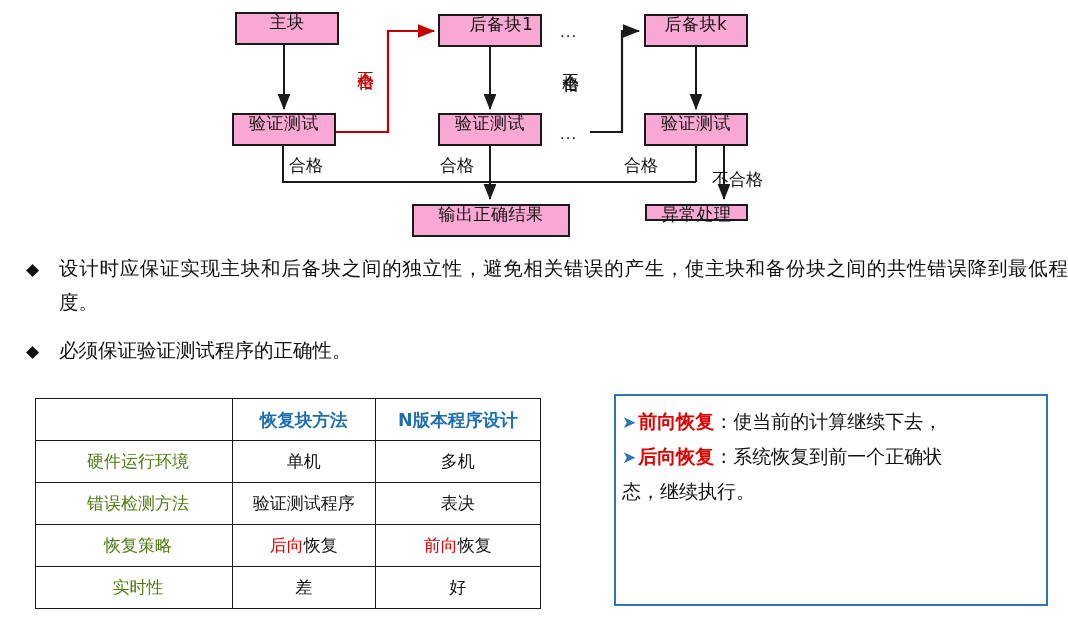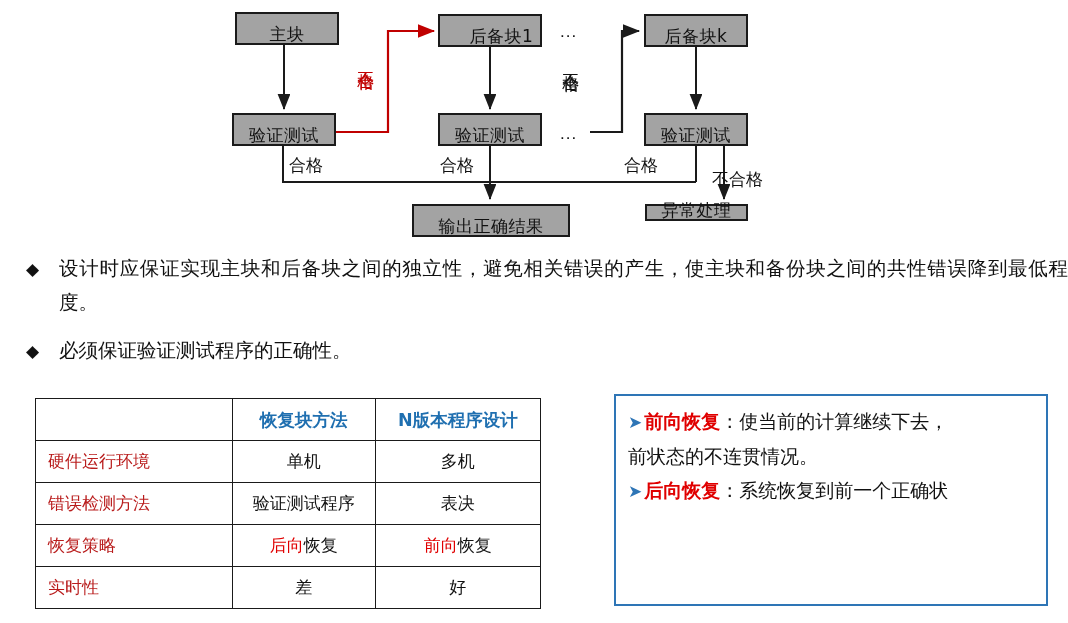--- a/index.html
+++ b/index.html
@@ -7,22 +7,22 @@
     width:1068px;height:623px;background:#ffffff;
     font-family:"Liberation Sans","DejaVu Sans",sans-serif;
     color:#000;overflow:hidden;position:relative;
   }
   #root{position:relative;width:1068px;height:623px;}
 
   
   .diagram{position:absolute;left:0;top:0;width:1068px;height:250px;}
   .diagram svg{position:absolute;left:0;top:0;}
   .node{
-    position:absolute;border:2px solid #1a1a1a;background:#a3a3a3;
-    display:flex;align-items:flex-end;justify-content:center;
+    position:absolute;border:2px solid #1a1a1a;background:#f9a8d4;
+    display:flex;align-items:flex-start;justify-content:center;
     font-size:17px;line-height:1;letter-spacing:.5px;
     font-family:"DejaVu Sans","Liberation Sans",sans-serif;
     box-sizing:border-box;color:#111;
   }
   .edge-label{
     position:absolute;font-size:17px;color:#111;white-space:nowrap;
     font-family:"DejaVu Sans","Liberation Sans",sans-serif;
   }
   .edge-label.red{color:#c00000;}
   .vert{
@@ -49,31 +49,31 @@
     position:absolute;left:35px;top:398px;
     width:506px;border-collapse:collapse;
     font-family:"DejaVu Sans","Liberation Sans",sans-serif;
   }
   .cmp-table td{
     border:1.5px solid #1a1a1a;height:41px;
     font-size:17px;text-align:center;vertical-align:middle;
     padding:0 4px;color:#111;
   }
   .cmp-table td.rowhead{
-    text-align:left;padding-left:12px;color:#b91c1c;width:180px;
+    text-align:center;padding-left:12px;color:#4d7c0f;width:180px;
   }
   .cmp-table td.colhead{color:#1f6fb0;font-weight:bold;font-size:17.5px;}
   .cmp-table td.blank{border-top-color:#1a1a1a;}
   .red-frag{color:#e00000;}
 
   
   .note-box{
     position:absolute;left:614px;top:394px;width:434px;height:212px;
     border:2px solid #2e75b6;box-sizing:border-box;background:#fff;
-    padding:8px 12px 0 12px;
+    padding:8px 12px 0 6px;
   }
   .note-line{
     font-size:19px;line-height:34px;color:#111;
     font-family:"DejaVu Sans","Liberation Sans",sans-serif;
     white-space:nowrap;
   }
   .note-arrow{color:#2e75b6;font-size:17px;padding-right:2px;}
   .note-term{color:#e00000;font-weight:bold;}
 </style>
 </head>
@@ -196,22 +196,22 @@
         <td><span class="red-frag"></span><span>好</span></td>
       </tr>
     </tbody>
   </table>
 
   <div class="note-box">
 
     <div class="note-line">
       <span class="note-arrow">➤</span><span class="note-term">前向恢复</span><span>：</span><span>使当前的计算继续下去，</span>
     </div>
-    <div class="note-line">
-      <span>前状态的不连贯情况。</span>
-    </div>
 
     <div class="note-line">
       <span class="note-arrow">➤</span><span class="note-term">后向恢复</span><span>：</span><span>系统恢复到前一个正确状</span>
     </div>
+    <div class="note-line">
+      <span>态，继续执行。</span>
+    </div>
   </div>
 
 </div>
 
 </body></html>

